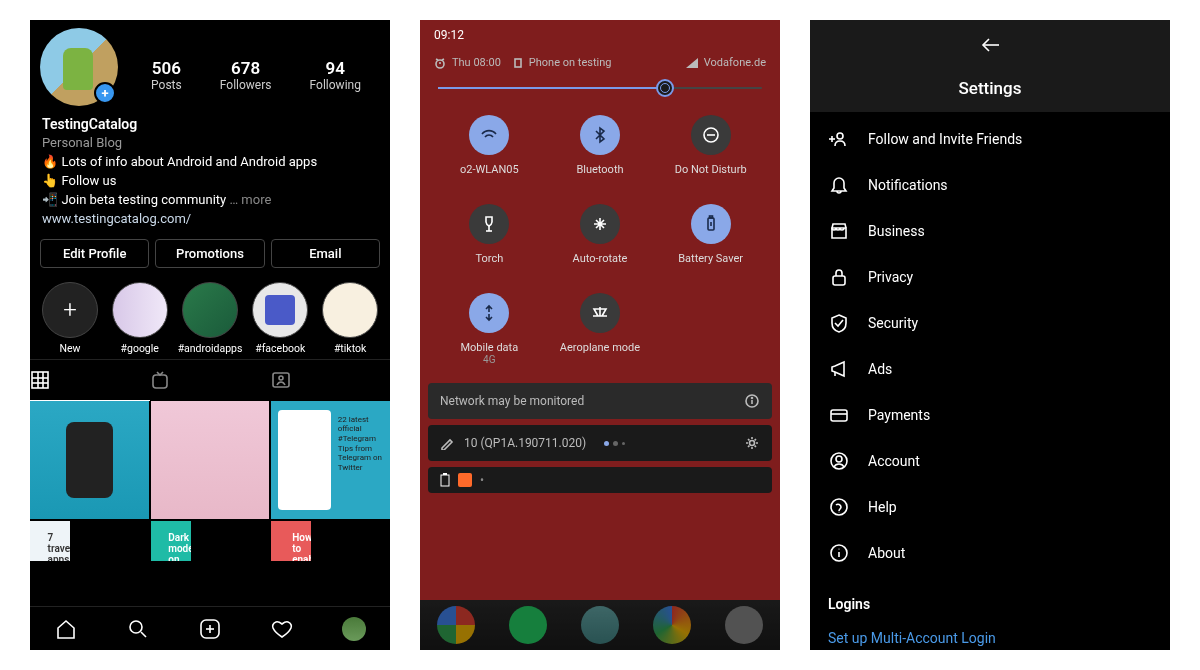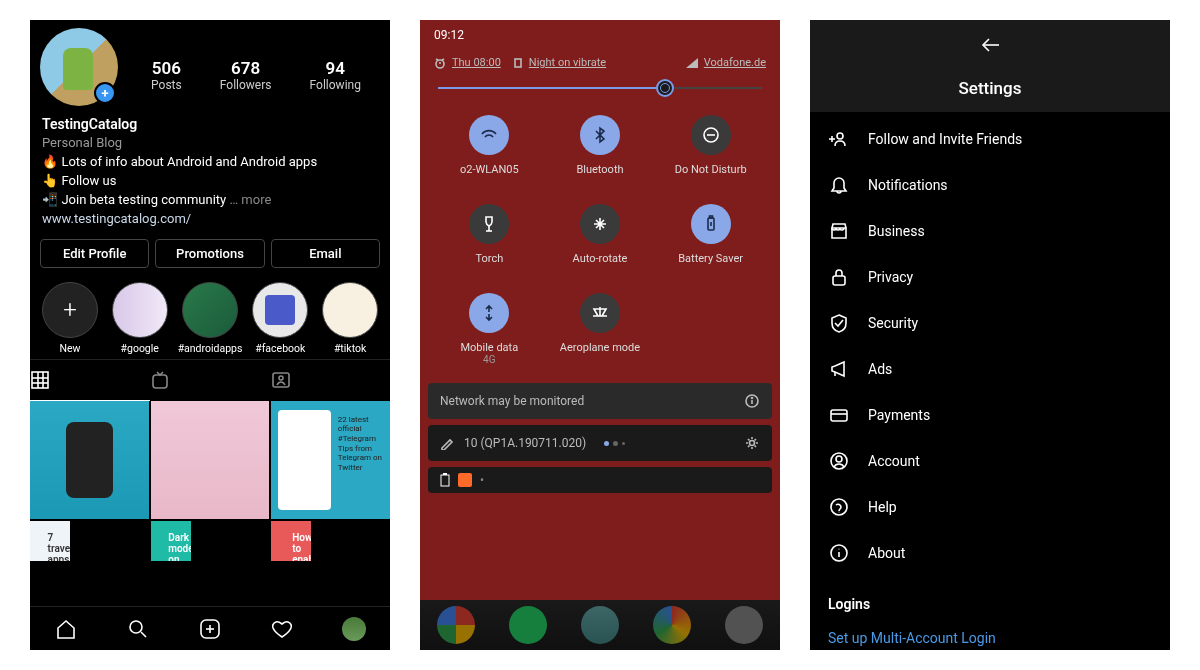--- a/index.html
+++ b/index.html
@@ -80,21 +80,21 @@
   .row2{height:40px;}
   .bottom-nav {
     position: absolute; bottom: 0; left: 0; right: 0; height: 44px;
     background: #000; border-top: 1px solid #222; display: flex;
   }
   .bottom-nav .nav { flex: 1; display: flex; align-items: center; justify-content: center; }
   .mini-av{width:24px;height:24px;border-radius:50%;background:linear-gradient(#4a7a3a,#6a9a5a);}
   
   .qs-top { padding: 8px 14px; font-size: 12px; }
   .qs-row1 { display: flex; justify-content: space-between; align-items: center; color: #bbb; font-size: 11px; padding: 6px 14px 10px; }
-  .qs-row1 .left, .qs-row1 .right { display: flex; align-items: center; gap: 6px; text-decoration: underline; }
+  .qs-row1 .left, .qs-row1 .right { display: flex; align-items: center; gap: 6px; }
   .slider-wrap { padding: 8px 18px 18px; }
   .slider {
     height: 2px; background: #444; position: relative; border-radius: 2px;
   }
   .slider-fill { position: absolute; left: 0; top: 0; height: 100%; width: 70%; background: #7a9ae8; }
   .slider-thumb {
     position: absolute; left: 70%; top: 50%; transform: translate(-50%,-50%);
     width: 18px; height: 18px; border-radius: 50%; background: #1a1a1a; border: 2px solid #7a9ae8;
     display:flex;align-items:center;justify-content:center;
   }
@@ -274,21 +274,21 @@
       <svg width="12" height="12" class="stroke">
           <circle cx="6" cy="7" r="4"></circle>
           <line x1="6" y1="7" x2="6" y2="5"></line>
           <line x1="2" y1="2" x2="4" y2="3"></line>
           <line x1="10" y1="2" x2="8" y2="3"></line>
         </svg>
       <span>Thu 08:00</span>
       <svg width="10" height="12" class="stroke" style="margin-left:6px">
           <rect x="2" y="2" width="6" height="8"></rect>
         </svg>
-      <span>Night on vibrate</span>
+      <span>Phone on testing</span>
     </div>
     <div class="right">
       <svg width="12" height="10">
           <path d="M0 10L12 0v10z" fill="#bbb"></path>
         </svg>
       <span>Vodafone.de</span>
     </div>
   </div>
   <div class="slider-wrap">
     <div class="slider">

